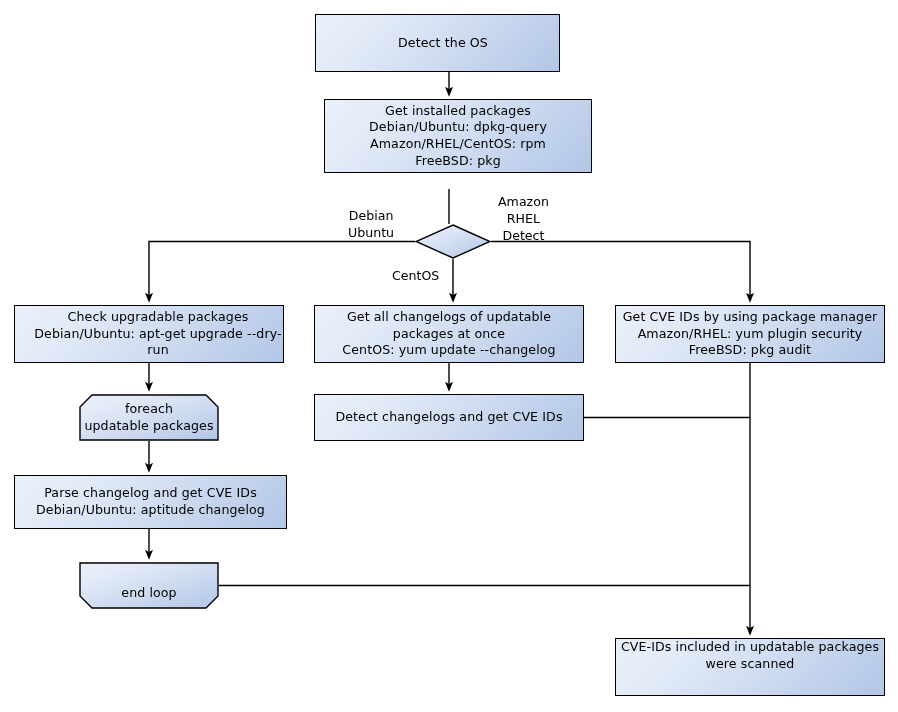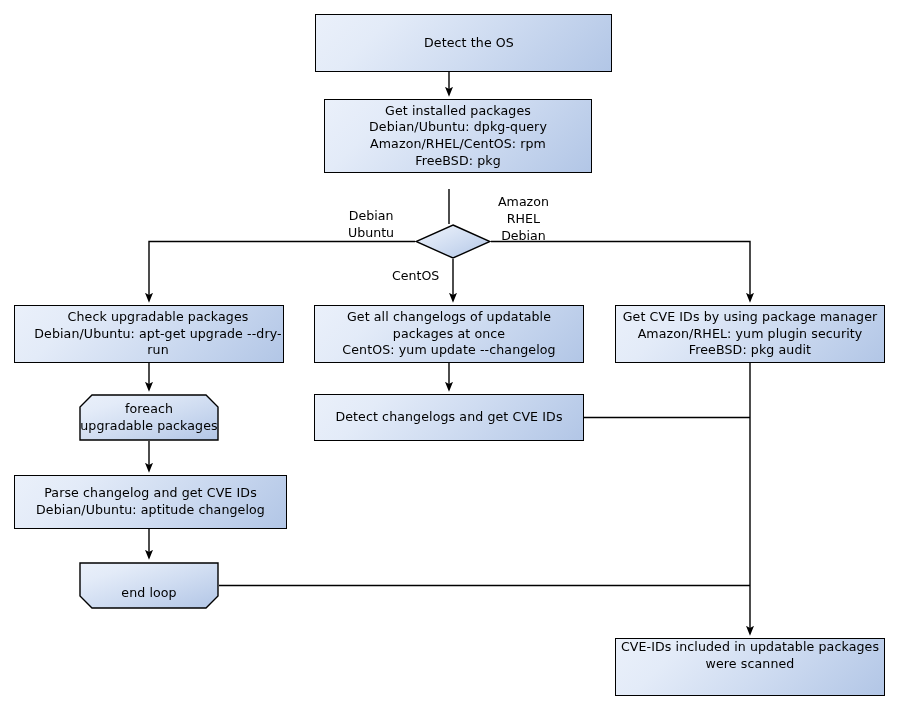--- a/index.html
+++ b/index.html
@@ -120,42 +120,42 @@
       <path d="M750,363 L750,631" marker-end="url(#arrowhead)"></path>
     </g>
   </svg>
 
   <div class="diamond-wrap" style="left:415px; top:224px; width:76px; height:35px;">
     <svg width="76" height="35" viewBox="0 0 76 35">
       <polygon points="38,1 75,17.5 38,34 1,17.5" fill="url(#nodeGrad)" stroke="#000000" stroke-width="1.4"></polygon>
     </svg>
   </div>
 
-  <div class="node" style="left:315px; top:14px; width:297px; height:58px;padding-left:11px;">
+  <div class="node" style="left:315px; top:14px; width:245px; height:58px;padding-left:11px;">
     <span>Detect the OS</span>
   </div>
 
   <div class="node" style="left:324px; top:99px; width:268px; height:74px;">
     <span>Get installed packages
 Debian/Ubuntu: dpkg-query
 Amazon/RHEL/CentOS: rpm
 FreeBSD: pkg</span>
   </div>
 
   <div class="node" style="left:14px; top:305px; width:270px; height:58px;padding-left:18px;">
     <span>Check upgradable packages
 Debian/Ubuntu: apt-get upgrade --dry-run</span>
   </div>
 
   <div class="node loop-start" style="left:79px; top:394px; width:140px; height:47px;">
     <svg class="loop-shape-svg" width="140" height="47" viewBox="0 0 140 47">
       <polygon points="1,46 1,13 13,1 127,1 139,13 139,46" fill="url(#nodeGrad)" stroke="#000000" stroke-width="1.4"></polygon>
     </svg>
     <span class="loop-label">foreach
-upgradable  packages</span>
+updatable  packages</span>
   </div>
 
   <div class="node" style="left:14px; top:475px; width:273px; height:54px;">
     <span>Parse changelog and get  CVE IDs
 Debian/Ubuntu: aptitude changelog</span>
   </div>
 
   <div class="node loop-end" style="left:79px; top:562px; width:140px; height:47px;align-items:flex-end;">
     <svg class="loop-shape-svg" width="140" height="47" viewBox="0 0 140 47">
       <polygon points="1,1 139,1 139,34 127,46 13,46 1,34" fill="url(#nodeGrad)" stroke="#000000" stroke-width="1.4"></polygon>
@@ -181,17 +181,17 @@
   <div class="node" style="left:615px; top:638px; width:270px; height:58px; align-items:flex-start; ">
     <span>CVE-IDs included in updatable packages
 were scanned</span>
   </div>
 
   <div class="edge-label" style="left:348px; top:208px;">Debian
 Ubuntu</div>
 
   <div class="edge-label" style="left:498px; top:194px;">Amazon
 RHEL
-Debian</div>
+Detect</div>
 
   <div class="edge-label" style="left:392px; top:268px;">CentOS</div>
 
 </div>
 
 </body></html>

